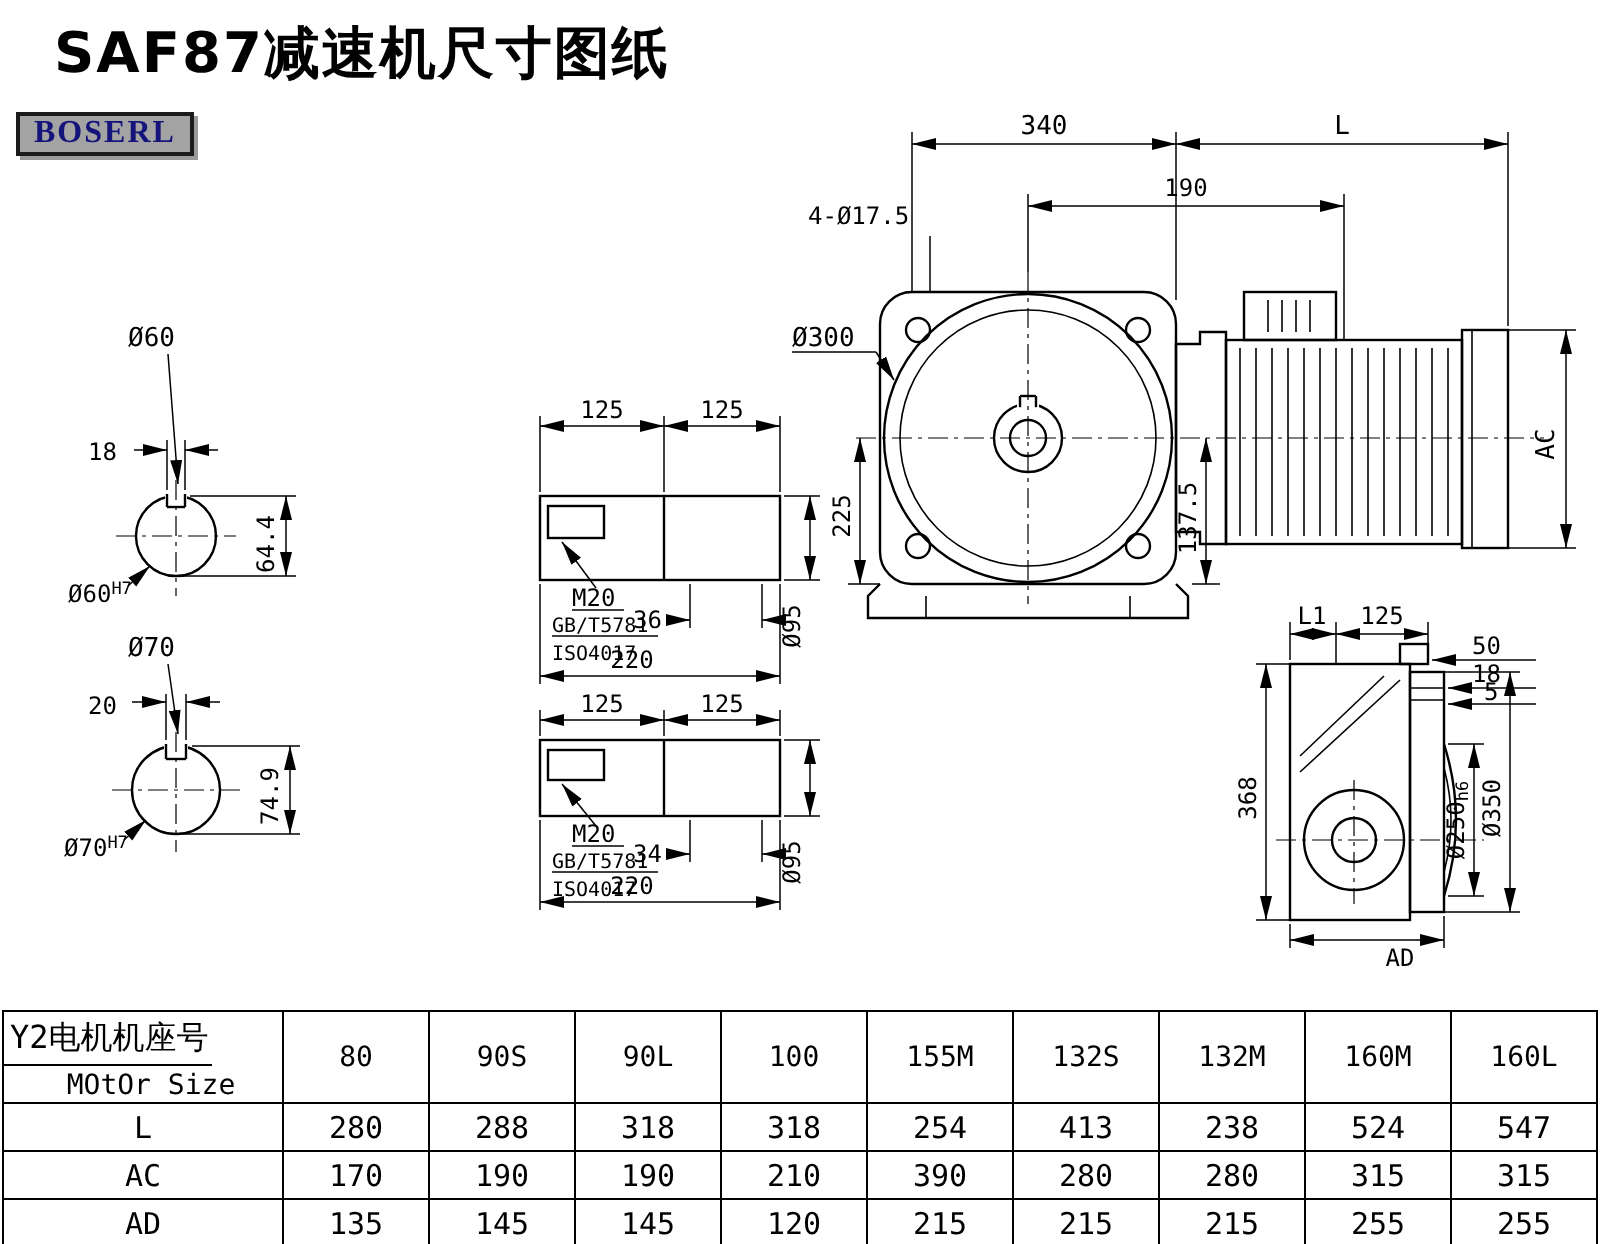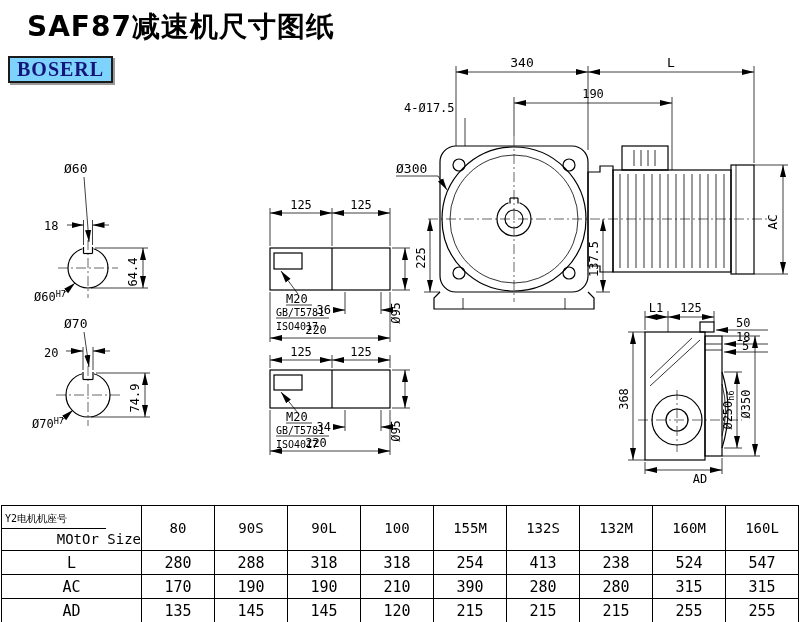--- a/index.html
+++ b/index.html
@@ -1,31 +1,31 @@
 <!DOCTYPE html>
 <html><head>
 <meta charset="utf-8">
 <style>
   *{margin:0;padding:0;box-sizing:border-box}
   html,body{background:#fff}
   body{width:800px;height:622px;position:relative;overflow:hidden;font-family:"DejaVu Sans",sans-serif}
   .page-title{position:absolute;left:27px;top:8px;font-size:28px;font-weight:bold;color:#000;letter-spacing:1px;font-family:"DejaVu Sans","Liberation Sans",sans-serif}
-  .brand-box{position:absolute;left:8px;top:56px;border:2px solid #1b1b1b;box-shadow:2px 2px 0 #9a9a9a;padding:0 7px;font-family:"Liberation Serif",serif;font-size:20px;font-weight:600;color:#14147a;letter-spacing:1px;background:#7dd3fc}
+  .brand-box{position:absolute;left:8px;top:56px;border:2px solid #1b1b1b;box-shadow:2px 2px 0 #9a9a9a;padding:0 7px;font-family:"Liberation Serif",serif;font-size:16px;font-weight:600;color:#14147a;letter-spacing:1px;background:#a3a3a3}
   svg.drawing{position:absolute;left:0;top:0}
   svg .thick{stroke:#000;stroke-width:1.2;fill:none}
   svg .thin{stroke:#000;stroke-width:0.75;fill:none}
   svg .thin2{stroke:#000;stroke-width:0.8;fill:none}
   svg .cl{stroke:#000;stroke-width:0.6;stroke-dasharray:10 3 2 3;fill:none}
   svg text{fill:#000;font-family:"DejaVu Sans Mono",monospace}
   .t13{font-size:13px}.t12{font-size:12px}.t10{font-size:10px}
   table.spec{position:absolute;left:1px;top:505px;width:798px;border-collapse:collapse;table-layout:fixed;background:#fff}
   .spec td{border:1px solid #000;text-align:center;font-size:15px;font-family:"DejaVu Sans Mono","DejaVu Sans",monospace;padding:0;height:24px;color:#000}
   .spec tr.hdr td{height:45px;font-size:14px}
-  .hline1{display:block;text-align:left;padding:3px 0 2px 3px;border-bottom:1px solid #000;width:104px;font-size:10px}
-  .hline2{display:block;text-align:right;padding:2px 0 0 8px;font-size:14px}
+  .hline1{display:block;text-align:left;padding:3px 0 2px 3px;border-bottom:1px solid #000;width:104px;font-size:16px}
+  .hline2{display:block;text-align:center;padding:2px 0 0 8px;font-size:14px}
 </style>
 </head>
 <body>
 
 <h1 class="page-title">SAF87减速机尺寸图纸</h1>
 <div class="brand-box">BOSERL</div>
 
 <svg class="drawing" width="800" height="505" viewBox="0 0 800 505">
   <defs>
     <marker id="arr" viewBox="0 0 12 8" refX="12" refY="4" markerWidth="12" markerHeight="8" orient="auto-start-reverse" markerUnits="userSpaceOnUse">

